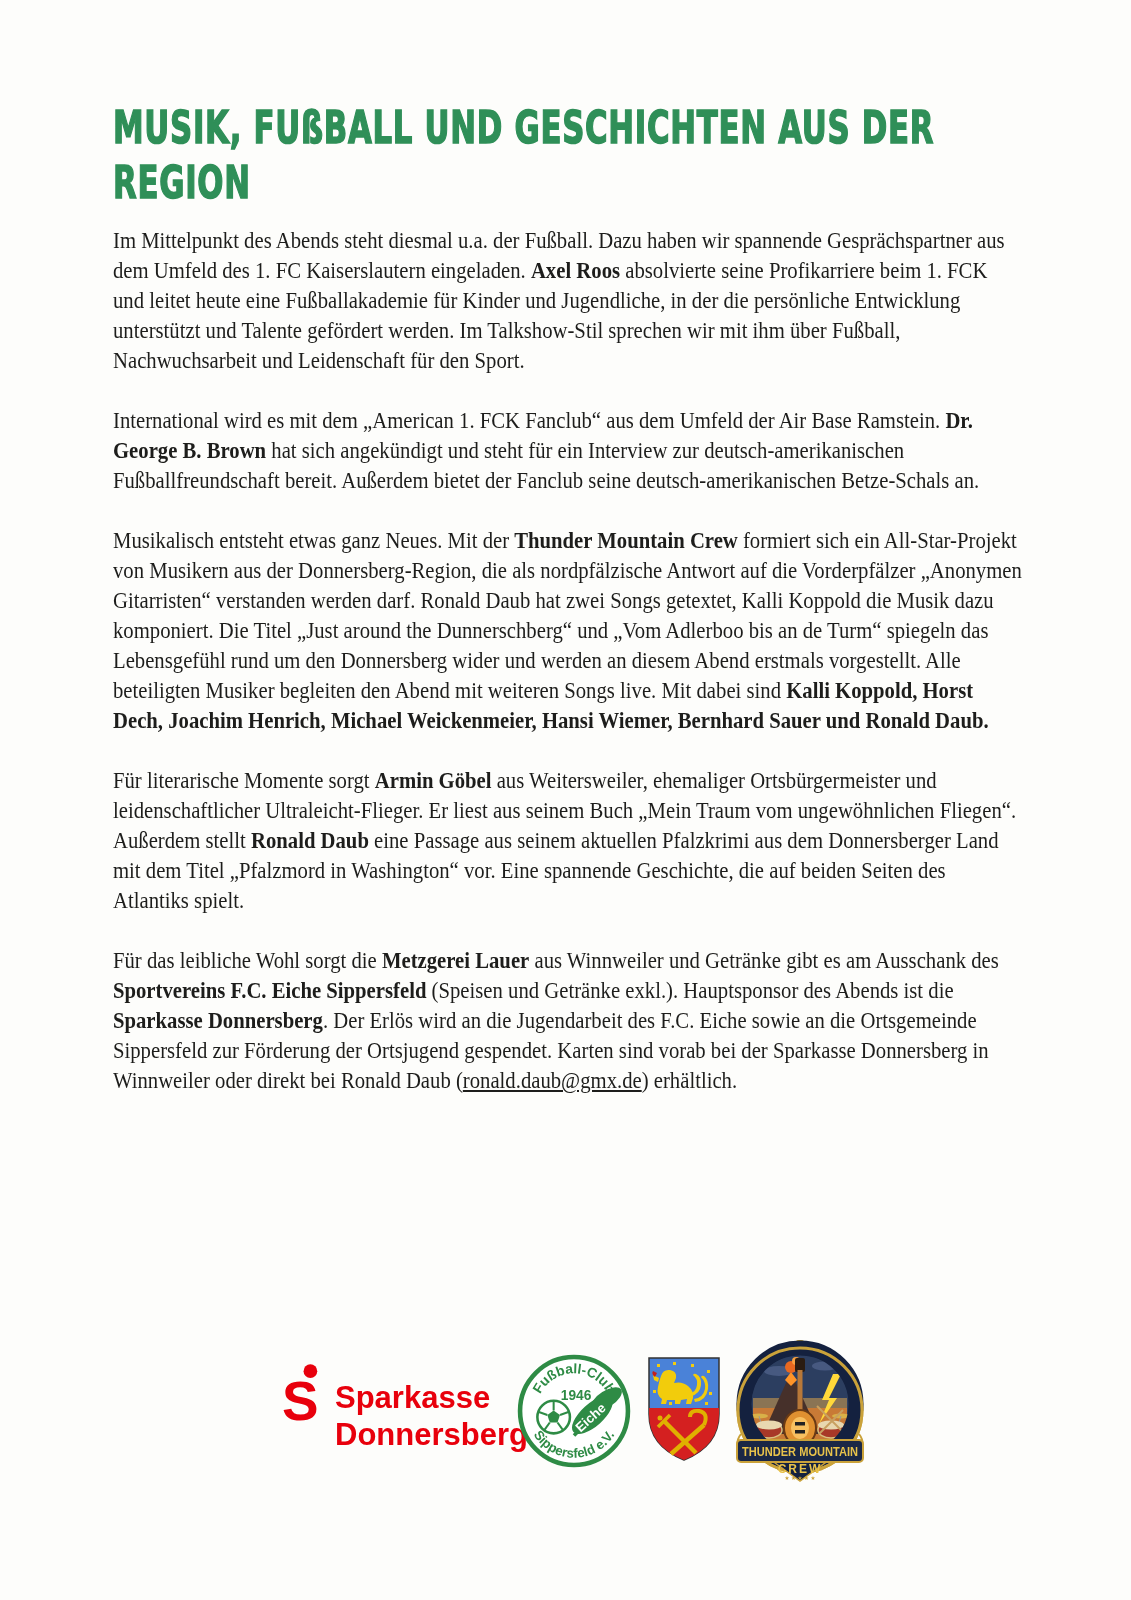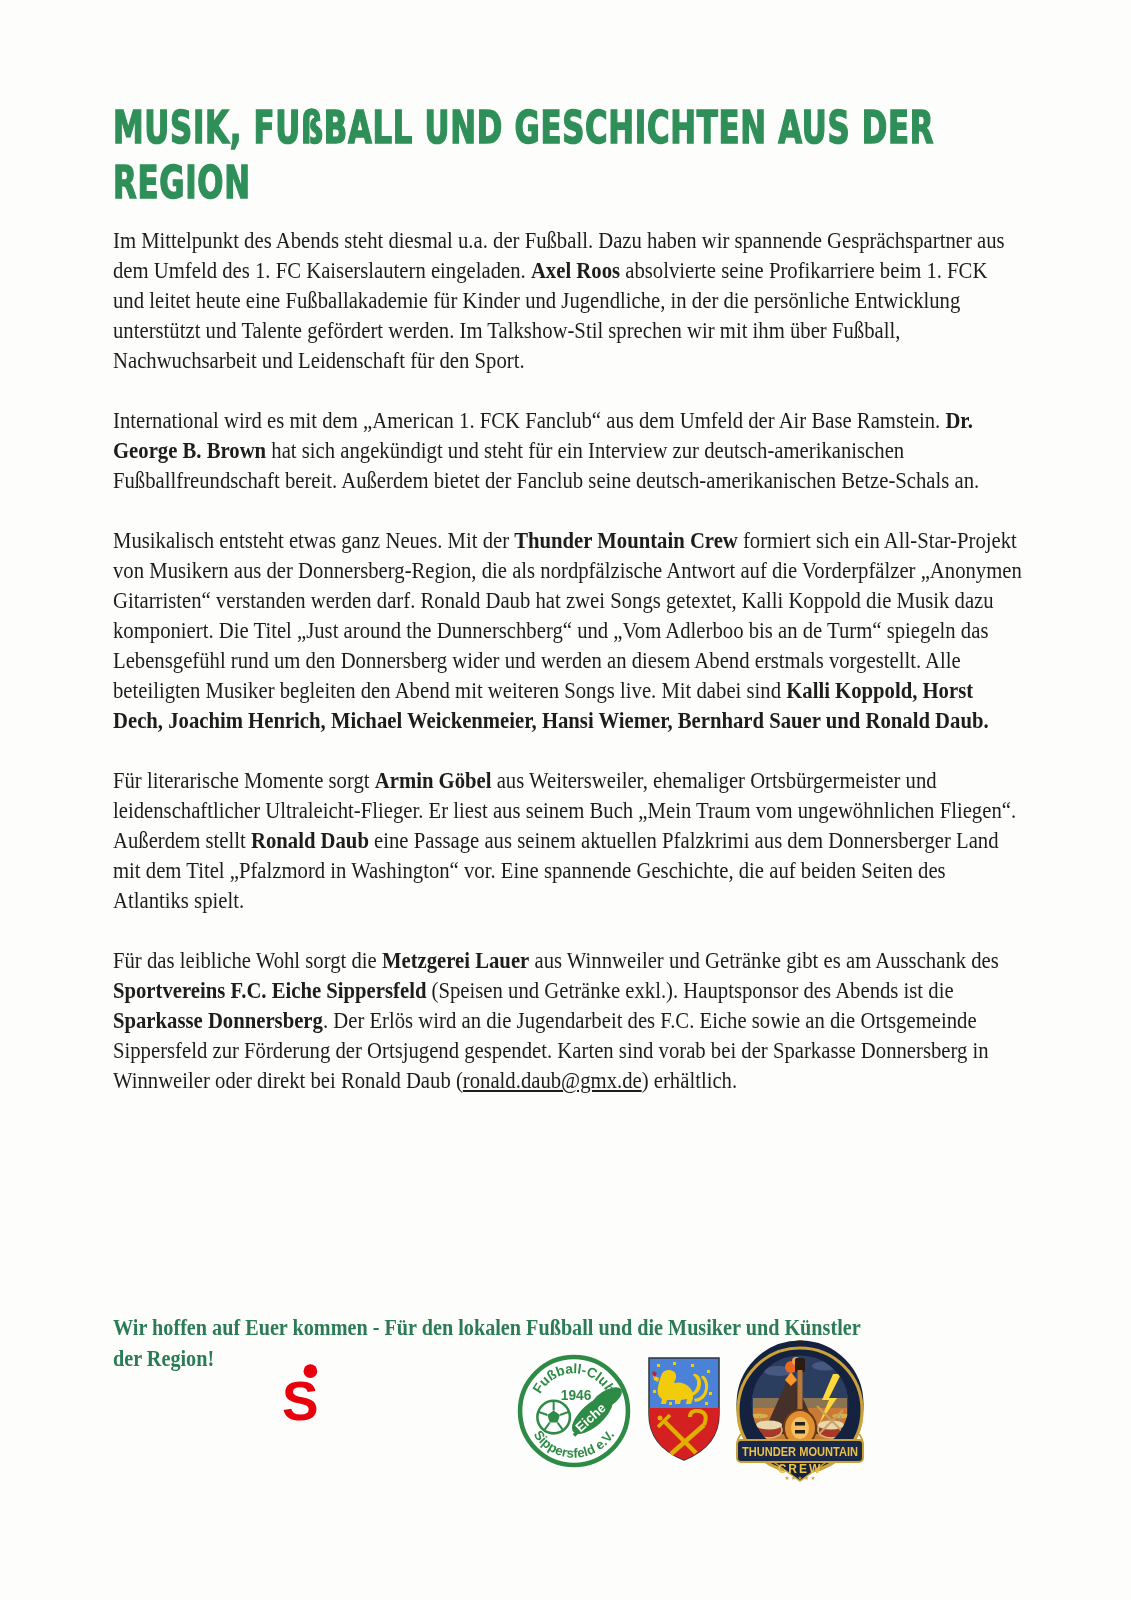--- a/index.html
+++ b/index.html
@@ -55,32 +55,32 @@
     </h1>
     <div id="paragraphs" class="body-copy">
         <p class="para"><span>Im Mittelpunkt des Abends steht diesmal u.a. der Fußball. Dazu haben wir spannende Gesprächspartner aus dem Umfeld des 1. FC Kaiserslautern eingeladen. </span><span class="b">Axel Roos</span><span> absolvierte seine Profikarriere beim 1. FCK und leitet heute eine Fußballakademie für Kinder und Jugendliche, in der die persönliche Entwicklung unterstützt und Talente gefördert werden. Im Talkshow-Stil sprechen wir mit ihm über Fußball, Nachwuchsarbeit und Leidenschaft für den Sport.</span></p>
         <p class="para"><span>International wird es mit dem „American 1. FCK Fanclub“ aus dem Umfeld der Air Base Ramstein. </span><span class="b">Dr. George B. Brown</span><span> hat sich angekündigt und steht für ein Interview zur deutsch-amerikanischen Fußballfreundschaft bereit. Außerdem bietet der Fanclub seine deutsch-amerikanischen Betze-Schals an.</span></p>
         <p class="para"><span>Musikalisch entsteht etwas ganz Neues. Mit der </span><span class="b">Thunder Mountain Crew</span><span> formiert sich ein All-Star-Projekt von Musikern aus der Donnersberg-Region, die als nordpfälzische Antwort auf die Vorderpfälzer „Anonymen Gitarristen“ verstanden werden darf. Ronald Daub hat zwei Songs getextet, Kalli Koppold die Musik dazu komponiert. Die Titel „Just around the Dunnerschberg“ und „Vom Adlerboo bis an de Turm“ spiegeln das Lebensgefühl rund um den Donnersberg wider und werden an diesem Abend erstmals vorgestellt. Alle beteiligten Musiker begleiten den Abend mit weiteren Songs live. Mit dabei sind </span><span class="b">Kalli Koppold, Horst Dech, Joachim Henrich, Michael Weickenmeier, Hansi Wiemer, Bernhard Sauer und Ronald Daub.</span></p>
         <p class="para"><span>Für literarische Momente sorgt </span><span class="b">Armin Göbel</span><span> aus Weitersweiler, ehemaliger Ortsbürgermeister und leidenschaftlicher Ultraleicht-Flieger. Er liest aus seinem Buch „Mein Traum vom ungewöhnlichen Fliegen“. Außerdem stellt </span><span class="b">Ronald Daub</span><span> eine Passage aus seinem aktuellen Pfalzkrimi aus dem Donnersberger Land mit dem Titel „Pfalzmord in Washington“ vor. Eine spannende Geschichte, die auf beiden Seiten des Atlantiks spielt.</span></p>
         <p class="para"><span>Für das leibliche Wohl sorgt die </span><span class="b">Metzgerei Lauer</span><span> aus Winnweiler und Getränke gibt es am Ausschank des </span><span class="b">Sportvereins F.C. Eiche Sippersfeld</span><span> (Speisen und Getränke exkl.). Hauptsponsor des Abends ist die </span><span class="b">Sparkasse Donnersberg</span><span>. Der Erlös wird an die Jugendarbeit des F.C. Eiche sowie an die Ortsgemeinde Sippersfeld zur Förderung der Ortsjugend gespendet. Karten sind vorab bei der Sparkasse Donnersberg in Winnweiler oder direkt bei Ronald Daub (</span><span class="email">ronald.daub@gmx.de</span><span>) erhältlich.</span></p>
       </div>
   </div>
 
-  <div class="note">
-    <span class="nline">Wir hoffen auf Euer kommen - Für den lokalen Fußball und die Musiker und Künstler</span>
-    <span class="nline">der Region!</span>
-  </div>
 
   <div class="logos">
 
     <div class="spk">
       <svg viewBox="0 0 46 66" aria-hidden="true">
         <circle cx="30" cy="8" r="7.5" fill="#e8000c"></circle>
         <text x="19" y="62" text-anchor="middle" font-family="DejaVu Sans" font-weight="bold" font-size="60" fill="#e8000c">S</text>
       </svg>
+      <div class="spk-text">
+        <div>Sparkasse</div>
+        <div>Donnersberg</div>
+      </div>
     </div>
 
     <svg class="eiche" viewBox="0 0 112 112" aria-hidden="true">
       <defs>
         <path id="et" d="M 19,56 A 37,37 0 0 1 93,56" fill="none"></path>
         <path id="eb" d="M 10,56 A 46,46 0 0 0 102,56" fill="none"></path>
       </defs>
       <circle cx="56" cy="56" r="53" fill="#ffffff" stroke="#2e8b45" stroke-width="4.5"></circle>
       <text font-size="13.5" font-weight="bold" fill="#2e8b45">
         <textPath href="#et" startOffset="50%" text-anchor="middle">Fußball-Club</textPath>

